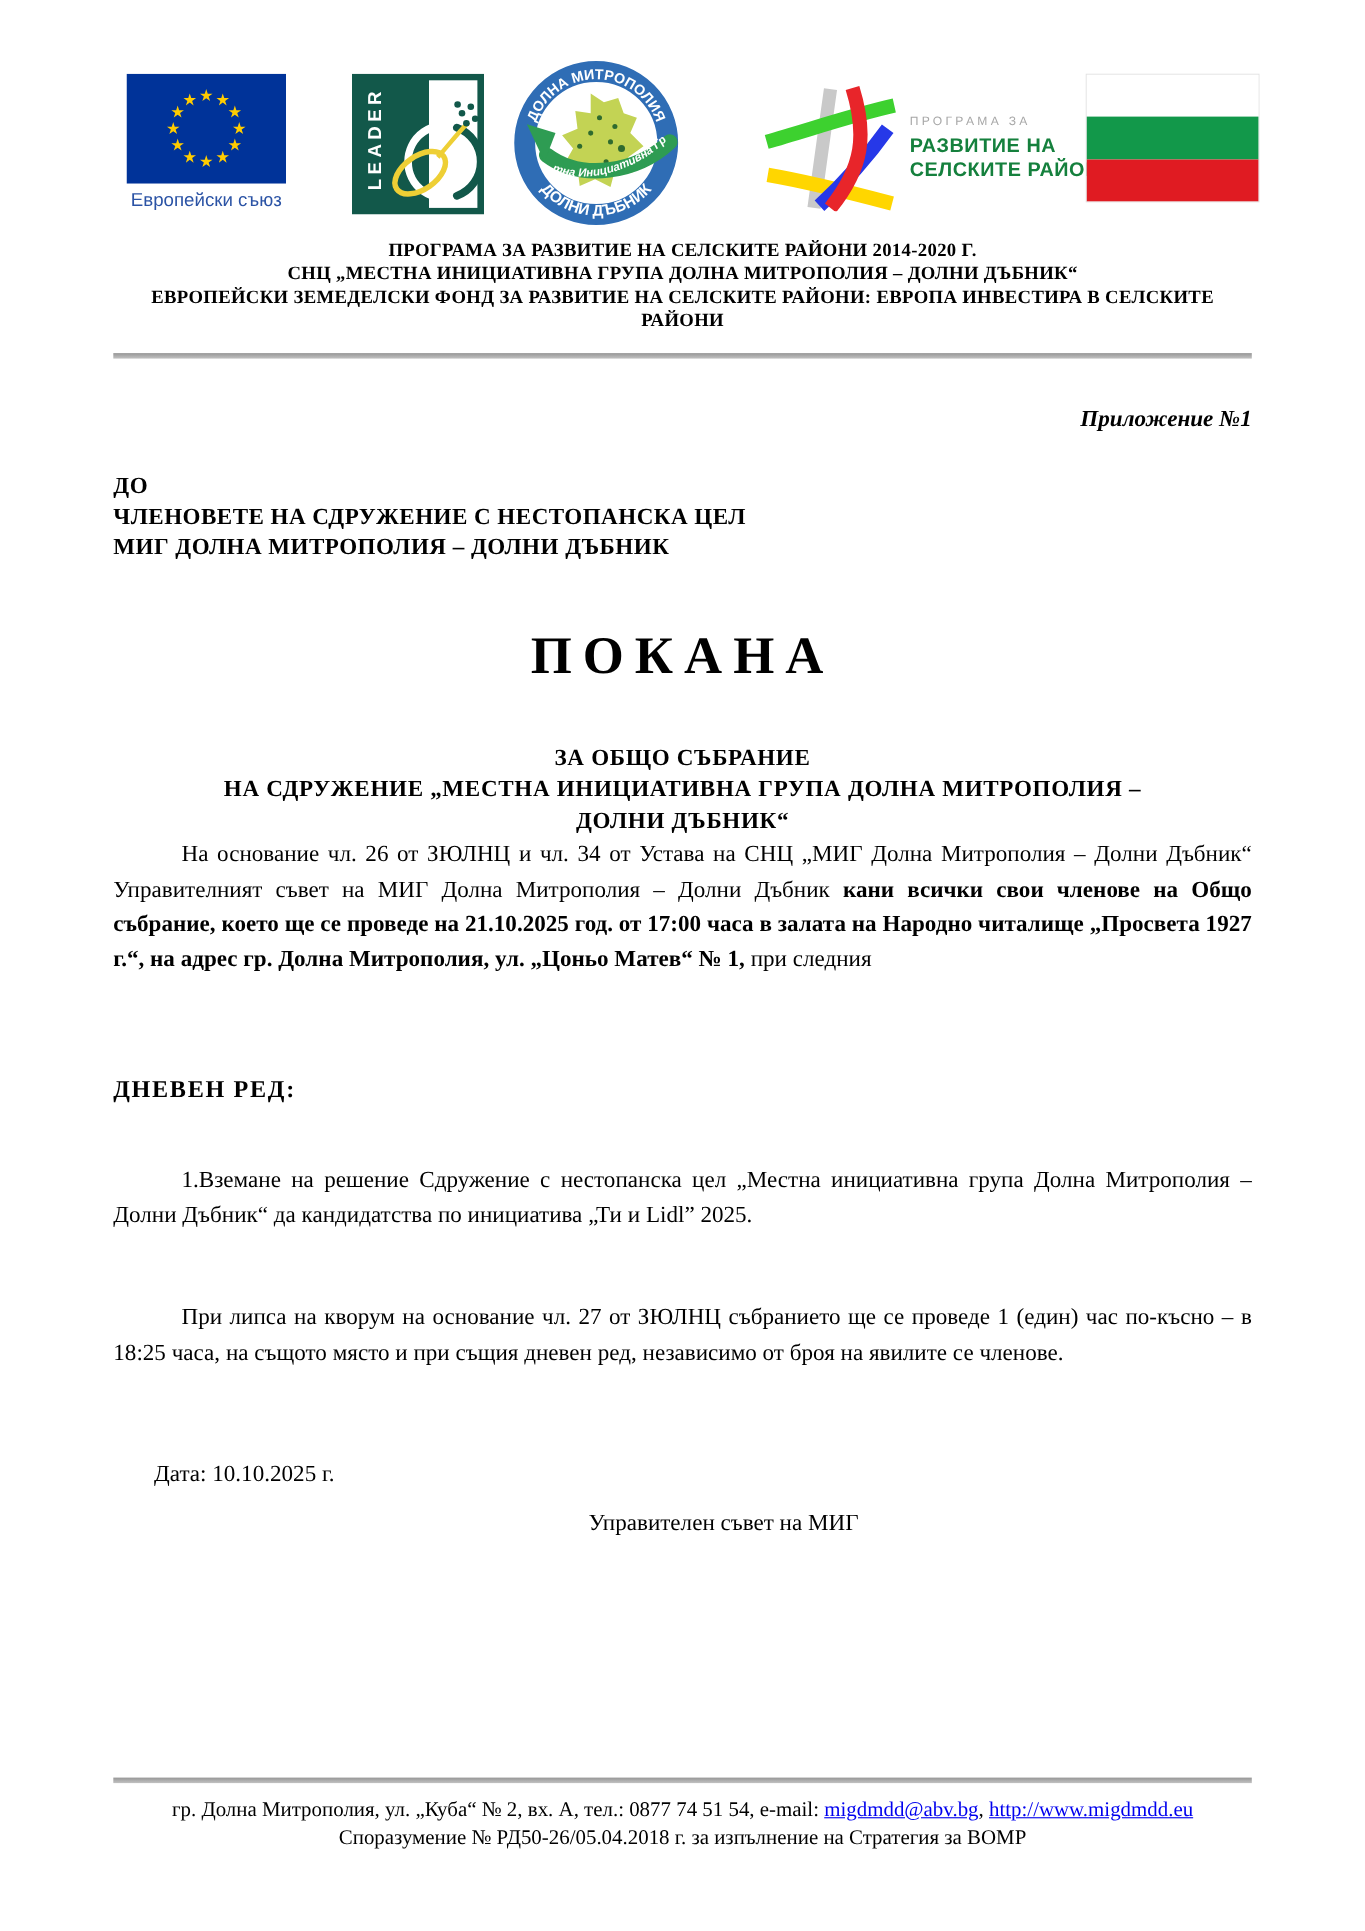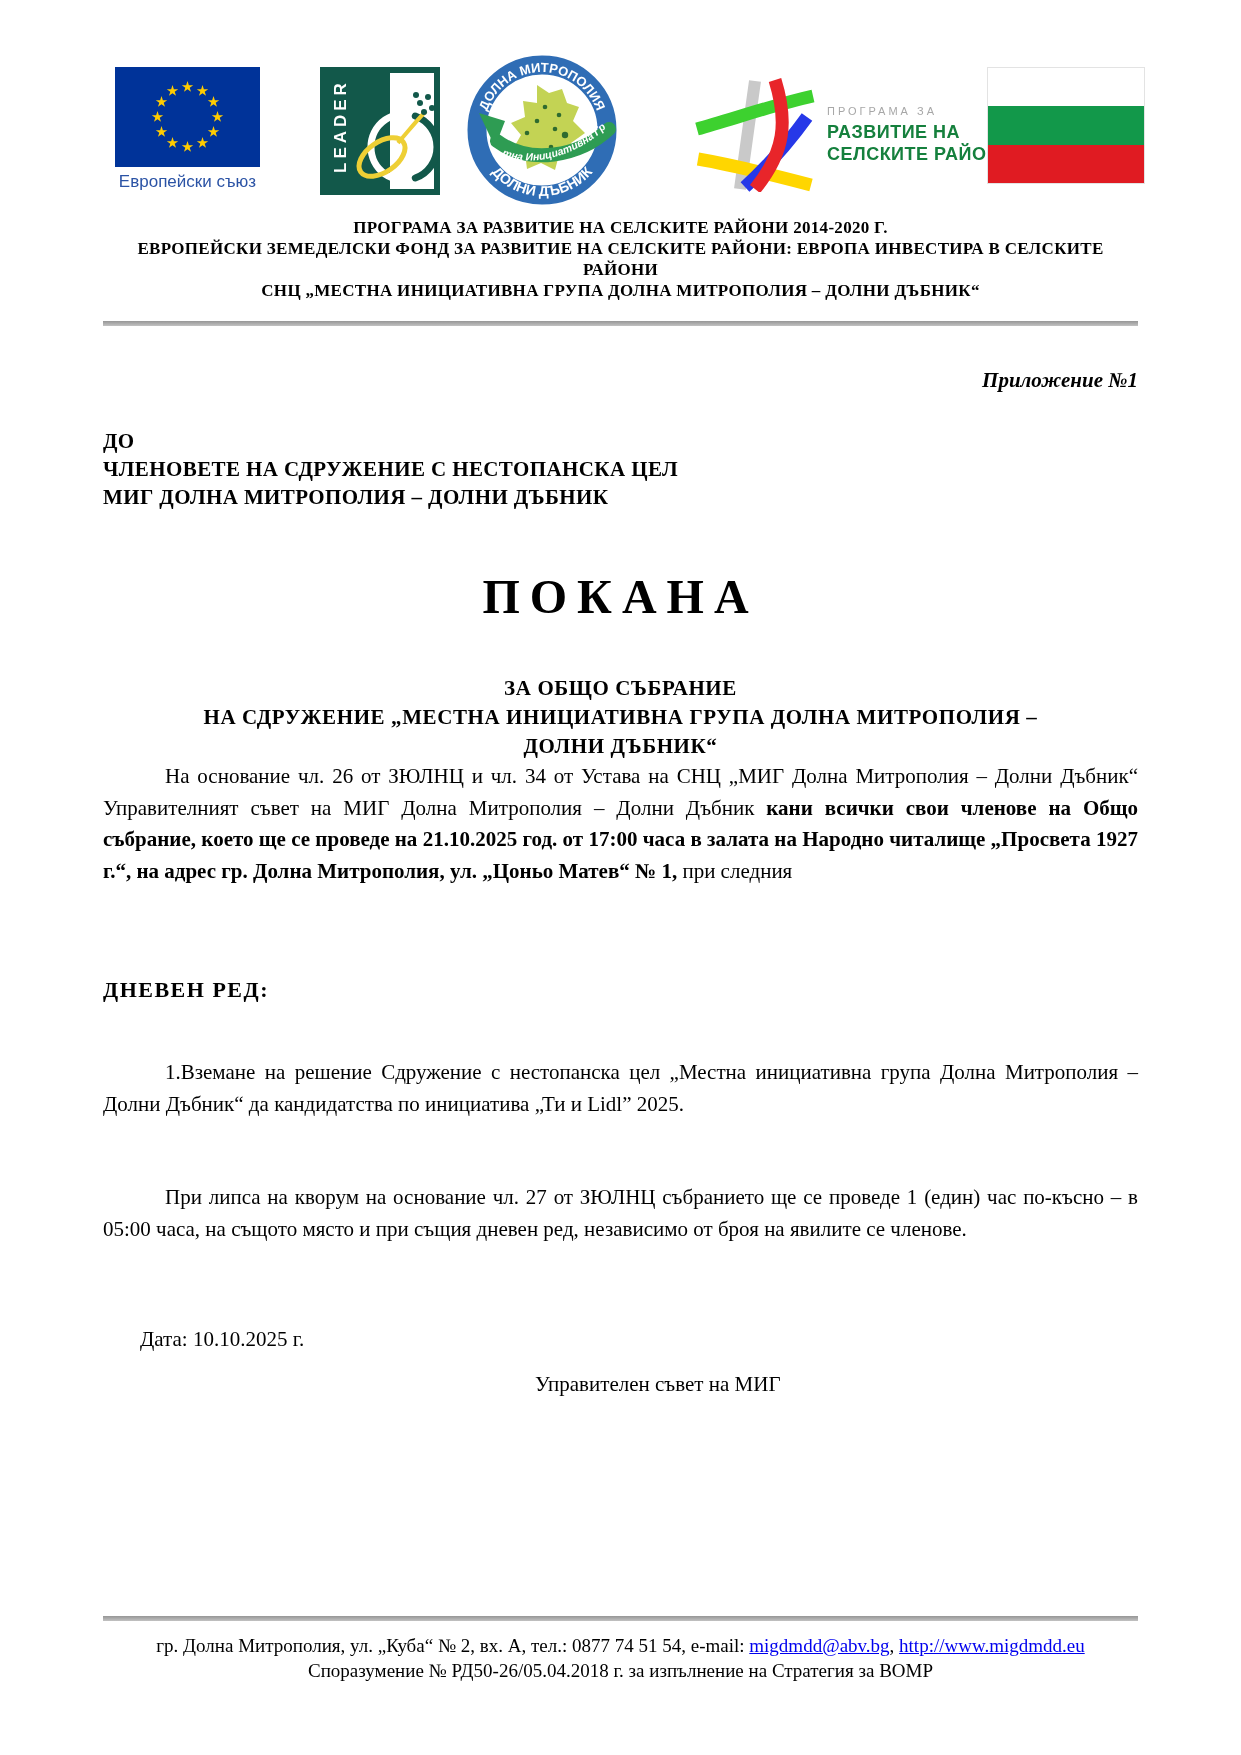--- a/index.html
+++ b/index.html
@@ -146,22 +146,22 @@
 
     <div class="bg-flag">
       <div class="s1"></div>
         <div class="s2"></div>
         <div class="s3"></div>
     </div>
   </div>
 
   <div class="header-lines">
     <div>ПРОГРАМА ЗА РАЗВИТИЕ НА СЕЛСКИТЕ РАЙОНИ 2014-2020 Г.</div>
+    <div>СНЦ „МЕСТНА ИНИЦИАТИВНА ГРУПА ДОЛНА МИТРОПОЛИЯ – ДОЛНИ ДЪБНИК“</div>
     <div>ЕВРОПЕЙСКИ ЗЕМЕДЕЛСКИ ФОНД ЗА РАЗВИТИЕ НА СЕЛСКИТЕ РАЙОНИ: ЕВРОПА ИНВЕСТИРА В СЕЛСКИТЕ РАЙОНИ</div>
-    <div>СНЦ „МЕСТНА ИНИЦИАТИВНА ГРУПА ДОЛНА МИТРОПОЛИЯ – ДОЛНИ ДЪБНИК“</div>
   </div>
 
   <div class="rule"></div>
 
   <div class="annex">Приложение №1</div>
 
   <div class="recipient">
     <div>ДО</div>
     <div>ЧЛЕНОВЕТЕ НА СДРУЖЕНИЕ С НЕСТОПАНСКА ЦЕЛ</div>
     <div>МИГ ДОЛНА МИТРОПОЛИЯ – ДОЛНИ ДЪБНИК</div>
@@ -174,21 +174,21 @@
     <div>НА СДРУЖЕНИЕ „МЕСТНА ИНИЦИАТИВНА ГРУПА ДОЛНА МИТРОПОЛИЯ –</div>
     <div>ДОЛНИ ДЪБНИК“</div>
   </div>
 
   <div class="para p1"><span>На основание чл. 26 от ЗЮЛНЦ и чл. 34 от Устава на СНЦ „МИГ Долна Митрополия – Долни Дъбник“ Управителният съвет на МИГ Долна Митрополия – Долни Дъбник </span><b>кани всички свои членове на Общо събрание, което ще се проведе на 21.10.2025  год. от 17:00 часа в залата на Народно читалище „Просвета 1927 г.“, на адрес гр. Долна Митрополия, ул. „Цоньо Матев“ № 1,</b><span> при следния</span></div>
 
   <div class="agenda-head">ДНЕВЕН РЕД:</div>
 
   <div class="para item1">1.Вземане на решение Сдружение с нестопанска цел „Местна инициативна група Долна Митрополия – Долни Дъбник“ да кандидатства по инициатива „Ти и Lidl” 2025.</div>
 
-  <div class="para p2">При липса на кворум на основание чл. 27 от ЗЮЛНЦ събранието ще се проведе 1 (един) час по-късно – в 05:00 часа, на същото място и при същия дневен ред, независимо от броя на явилите се членове.</div>
+  <div class="para p2">При липса на кворум на основание чл. 27 от ЗЮЛНЦ събранието ще се проведе 1 (един) час по-късно – в 18:25 часа, на същото място и при същия дневен ред, независимо от броя на явилите се членове.</div>
 
   <div class="sig-row">
     <span class="sig-date">Дата: 10.10.2025 г.</span>
     <span class="sig-name">Управителен съвет на МИГ</span>
   </div>
 
   <div class="footer">
     <div class="footer-rule"></div>
     <div class="footer-lines">
       <div><span>гр. Долна Митрополия, ул. „Куба“ № 2, вх. А, тел.: 0877 74 51 54, e-mail:  </span><a href="#">migdmdd@abv.bg</a><span>, </span><a href="#">http://www.migdmdd.eu</a></div>

